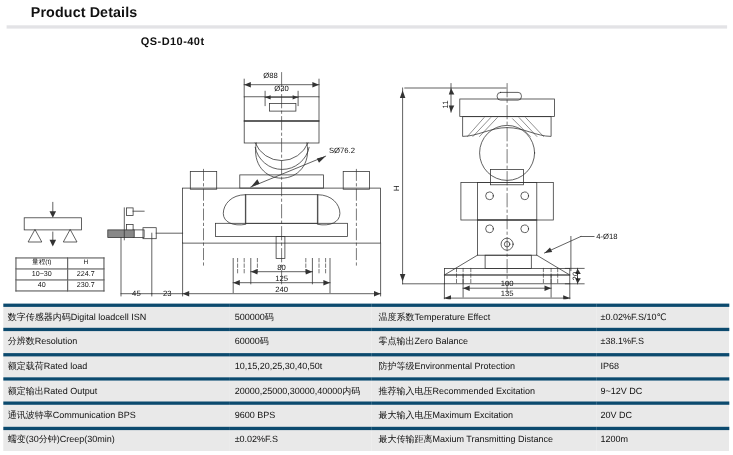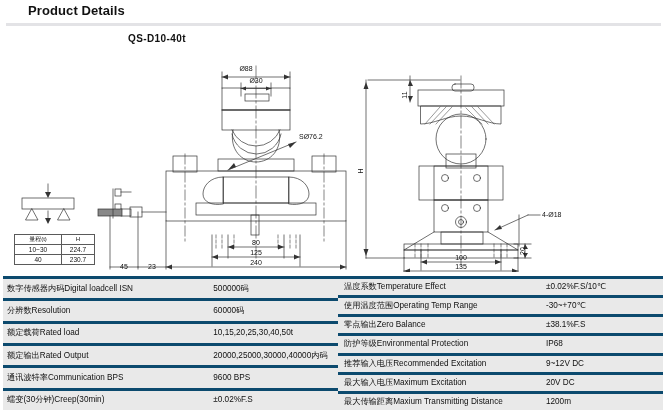--- a/index.html
+++ b/index.html
@@ -376,24 +376,20 @@
     </tbody>
   </table>
 
   <table class="spec-table right">
     <tbody>
       <tr>
           <td class="k">温度系数Temperature Effect</td>
           <td class="v">±0.02%F.S/10℃</td>
         </tr>
       <tr>
-          <td class="k">使用温度范围Operating Temp Range</td>
-          <td class="v">-30~+70℃</td>
-        </tr>
-      <tr>
           <td class="k">零点输出Zero Balance</td>
           <td class="v">±38.1%F.S</td>
         </tr>
       <tr>
           <td class="k">防护等级Environmental Protection</td>
           <td class="v">IP68</td>
         </tr>
       <tr>
           <td class="k">推荐输入电压Recommended Excitation</td>
           <td class="v">9~12V DC</td>

